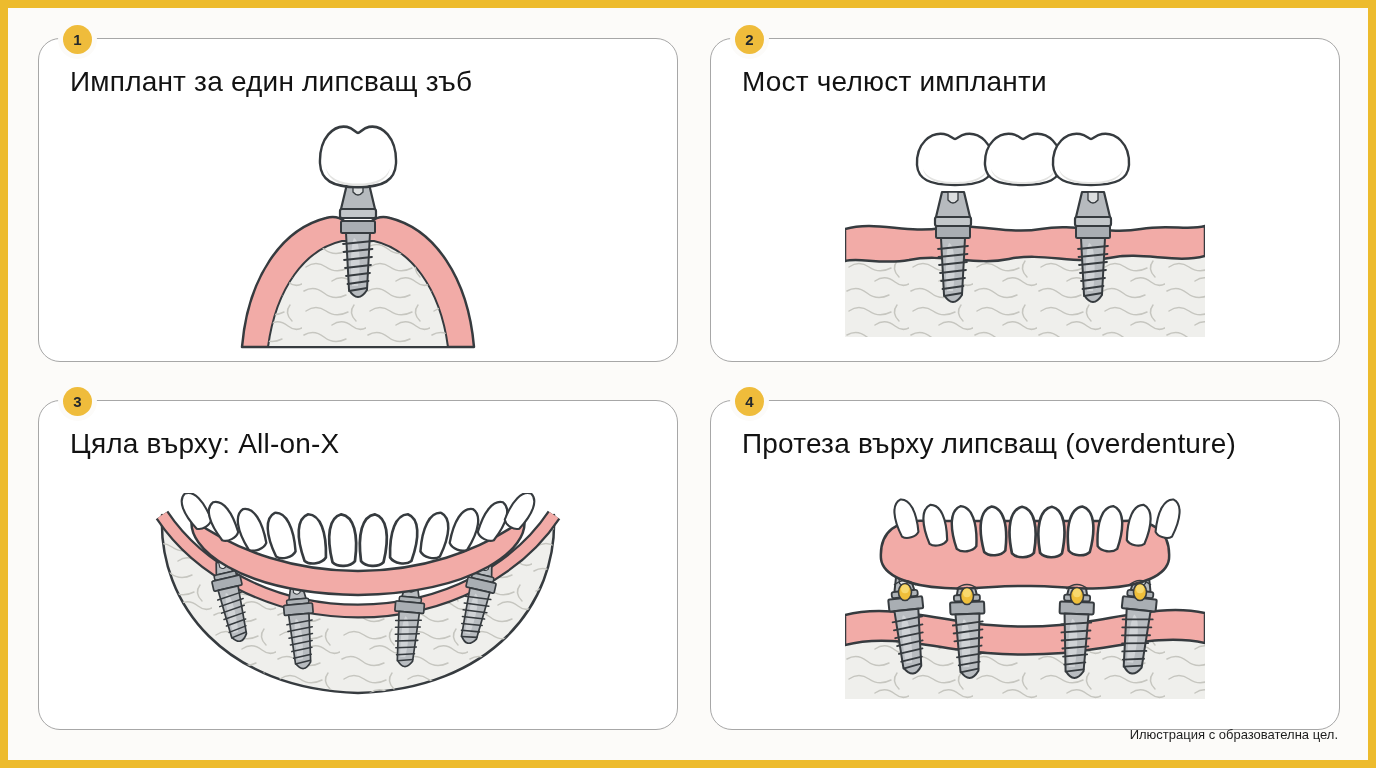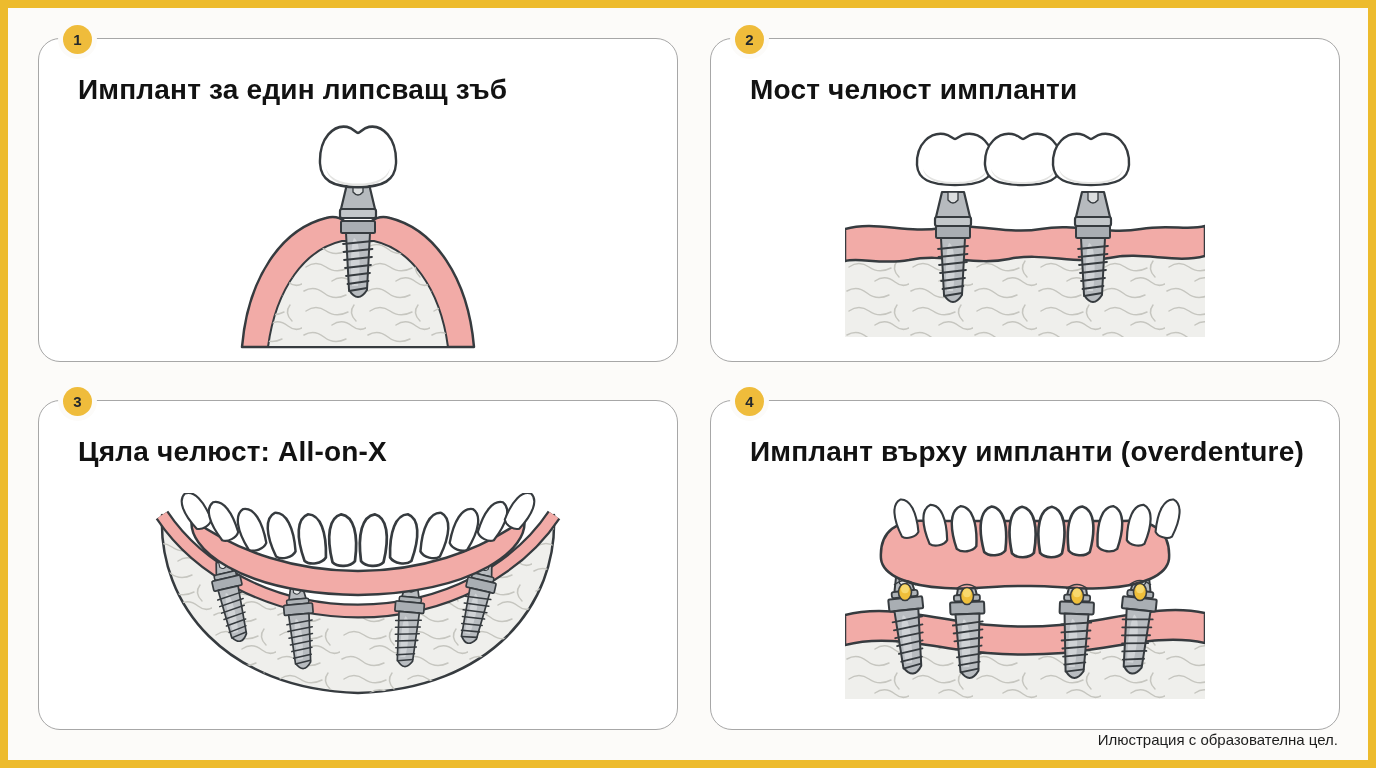--- a/index.html
+++ b/index.html
@@ -6,25 +6,25 @@
   .frame{position:relative;width:1376px;height:768px;background:#EDBB2D;overflow:hidden;}
   .canvas{position:absolute;left:8px;top:8px;right:8px;bottom:8px;background:#FCFBF9;}
   .card{position:absolute;background:#FFFFFF;border:1.6px solid #A7A7A7;border-radius:22px;}
   #c1{left:30px;top:30px;width:638px;height:322px;}
   #c2{left:702px;top:30px;width:628px;height:322px;}
   #c3{left:30px;top:392px;width:638px;height:328px;}
   #c4{left:702px;top:392px;width:628px;height:328px;}
   .badge{position:absolute;top:-14px;left:24px;width:29px;height:29px;border-radius:50%;
          background:#EFBC3B;box-shadow:0 0 0 5px #FCFBF9;display:flex;align-items:center;
          justify-content:center;font-size:15px;font-weight:700;color:#23282C;}
-  .card h2{position:absolute;left:28px;top:24px;margin:11px;font-size:28px;font-weight:700;
+  .card h2{position:absolute;left:28px;top:24px;margin:3px;font-size:28px;font-weight:400;
            color:#121212;letter-spacing:.2px;white-space:nowrap;}
   .illus{position:absolute;left:50%;transform:translateX(-50%);}
   #c1 .illus{top:86px;} #c2 .illus{top:86px;} #c3 .illus{top:92px;} #c4 .illus{top:92px;}
-  .caption{position:absolute;right:30px;bottom:12px;font-size:15px;color:#1D1D1D;}
+  .caption{position:absolute;right:30px;bottom:18px;font-size:13px;color:#1D1D1D;}
   svg{display:block;}
 </style>
 </head>
 <body>
 
 <svg width="0" height="0" style="position:absolute" aria-hidden="true">
   <defs>
     <pattern id="bonetex" width="64" height="44" patternUnits="userSpaceOnUse">
       <g fill="none" stroke="#C6C6C0" stroke-width="1.5" stroke-linecap="round">
         <path d="M4,10 Q14,3 24,10 T46,11"></path>
@@ -123,21 +123,21 @@
               <use href="#crown"></use>
             </g>
         </g>
       </svg>
     </section>
 
     <section class="card" id="c3">
       <div class="badge">
         <span>3</span>
       </div>
-      <h2>Цяла челюст: All-on-X</h2>
+      <h2>Цяла върху: All-on-X</h2>
       <svg class="illus" width="420" height="206" viewBox="0 0 420 206">
         <g>
           <path d="M14,22 C10,112 78,196 210,200 C342,196 410,112 406,22 C370,76 298,118 210,118 C122,118 50,76 14,22 Z" fill="#EFEFEC" stroke="#363B3F" stroke-width="2.5" stroke-linejoin="round"></path>
           <path d="M14,22 C10,112 78,196 210,200 C342,196 410,112 406,22 C370,76 298,118 210,118 C122,118 50,76 14,22 Z" fill="url(#bonetex)" stroke="none"></path>
         </g>
         <g>
           <path d="M14,22 C50,76 122,118 210,118 C298,118 370,76 406,22" fill="none" stroke="#363B3F" stroke-width="15"></path>
           <path d="M14,22 C50,76 122,118 210,118 C298,118 370,76 406,22" fill="none" stroke="#F2ABA7" stroke-width="10.5"></path>
         </g>
         <g>
@@ -199,21 +199,21 @@
               <use href="#tooth" x="-13" y="-45"></use>
             </g>
         </g>
       </svg>
     </section>
 
     <section class="card" id="c4">
       <div class="badge">
         <span>4</span>
       </div>
-      <h2>Имплант върху импланти (overdenture)</h2>
+      <h2>Протеза върху липсващ (overdenture)</h2>
       <svg class="illus" width="360" height="206" viewBox="0 0 360 206">
         <g>
           <path d="M0,148 C60,138 120,160 180,162 C240,160 300,138 360,146 L360,206 H0 Z" fill="#EFEFEC"></path>
           <path d="M0,148 C60,138 120,160 180,162 C240,160 300,138 360,146 L360,206 H0 Z" fill="url(#bonetex)"></path>
         </g>
         <g>
           <path d="M0,122 C45,110 95,128 145,132 C168,134 192,134 215,132 C265,128 315,110 360,120 L360,150 C315,140 268,156 218,160 C192,162 168,162 142,160 C92,156 45,140 0,152 Z" fill="#F2ABA7" stroke="#363B3F" stroke-width="2.5" stroke-linejoin="round"></path>
         </g>
         <g>
           <g transform="translate(60,104) rotate(-6)">

